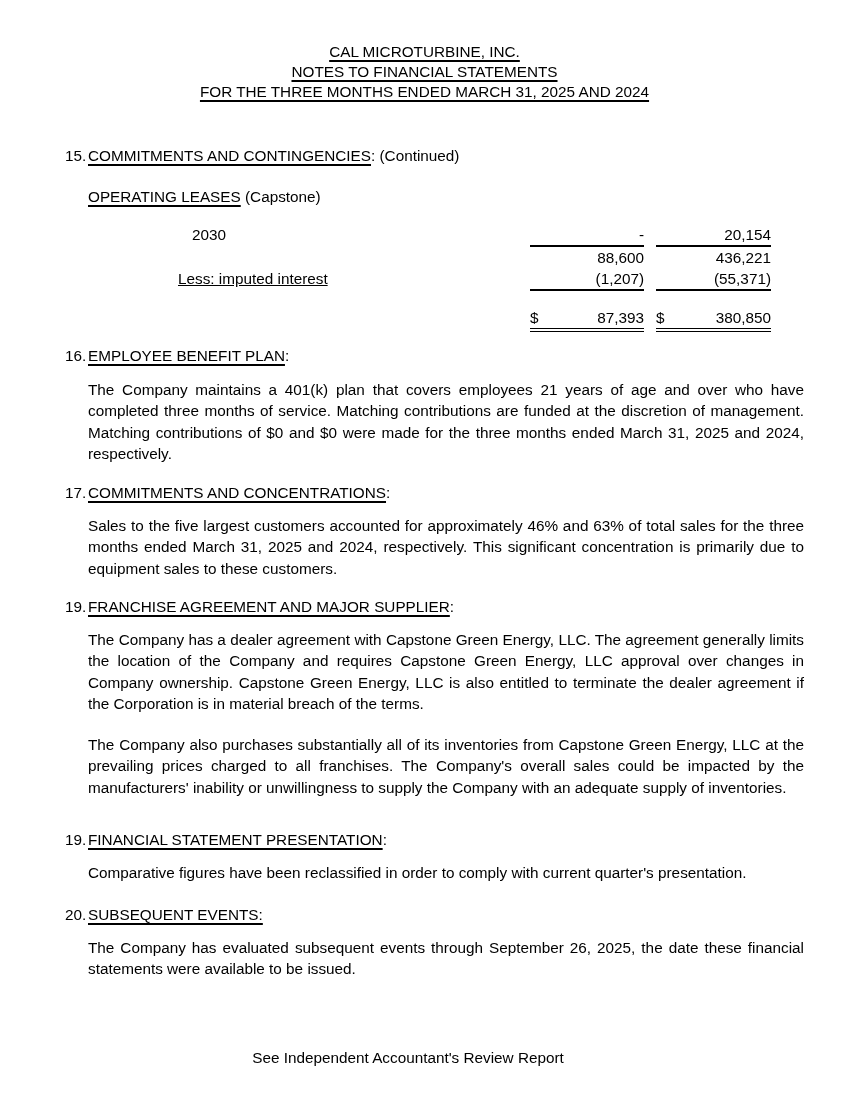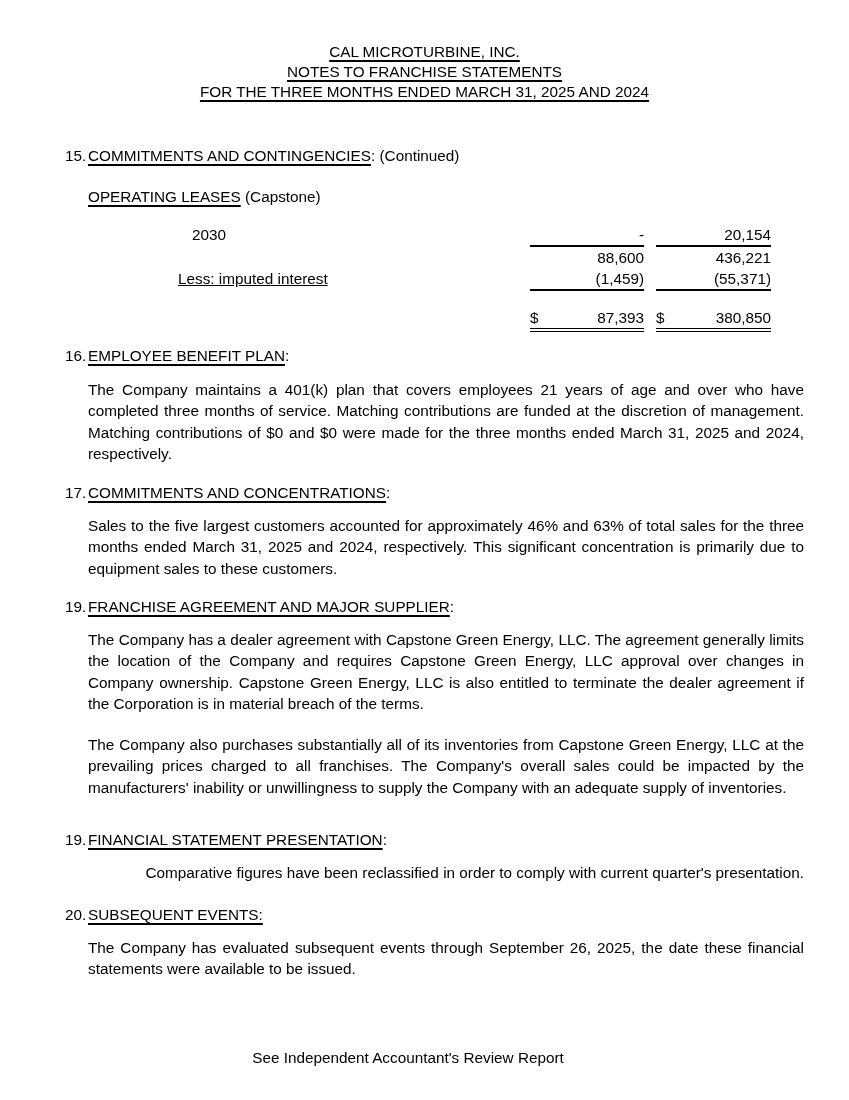--- a/index.html
+++ b/index.html
@@ -58,21 +58,21 @@
     text-underline-offset: 2.5px;
   }
 
   
   .para {
     position: absolute;
     left: 88px;
     width: 716px;
     text-align: justify;
   }
-  .para.single-line { text-align: right; }
+  .para.single-line { text-align: left; }
 
   
   .lease-table {
     position: absolute;
     top: 224px;
     left: 88px;
     width: 716px;
   }
   .trow { display: flex; line-height: 21px; }
   .tlabel { width: 442px; }
@@ -100,21 +100,21 @@
     text-align: center;
   }
 </style>
 </head>
 <body>
 
 <div class="page">
 
   <div class="doc-header">
     <div class="hline"><span>CAL MICROTURBINE, INC.</span></div>
-    <div class="hline"><span>NOTES TO FRANCHISE STATEMENTS</span></div>
+    <div class="hline"><span>NOTES TO FINANCIAL STATEMENTS</span></div>
     <div class="hline"><span>FOR THE THREE MONTHS ENDED MARCH 31, 2025 AND 2024</span></div>
   </div>
 
   <div class="sec-heading" style="top:145px">
     <span class="num">15.</span><span class="title">COMMITMENTS AND CONTINGENCIES</span><span class="suffix">: (Continued)</span>
   </div>
   <div class="sub-heading" style="top:186px">
     <span class="title">OPERATING LEASES</span><span class="suffix"> (Capstone)</span>
   </div>
 
@@ -124,21 +124,21 @@
       <div class="tcol c1 rule">-</div>
       <div class="tcol c2 rule">20,154</div>
     </div>
     <div class="trow">
       <div class="tlabel"></div>
       <div class="tcol c1">88,600</div>
       <div class="tcol c2">436,221</div>
     </div>
     <div class="trow">
       <div class="tlabel lbl-less">Less: imputed interest</div>
-      <div class="tcol c1 rule">(1,459)</div>
+      <div class="tcol c1 rule">(1,207)</div>
       <div class="tcol c2 rule">(55,371)</div>
     </div>
     <div class="tspacer"></div>
     <div class="trow">
       <div class="tlabel"></div>
       <div class="tcol c1 dblrule">
         <span>$</span>
           <span>87,393</span>
       </div>
       <div class="tcol c2 dblrule">

